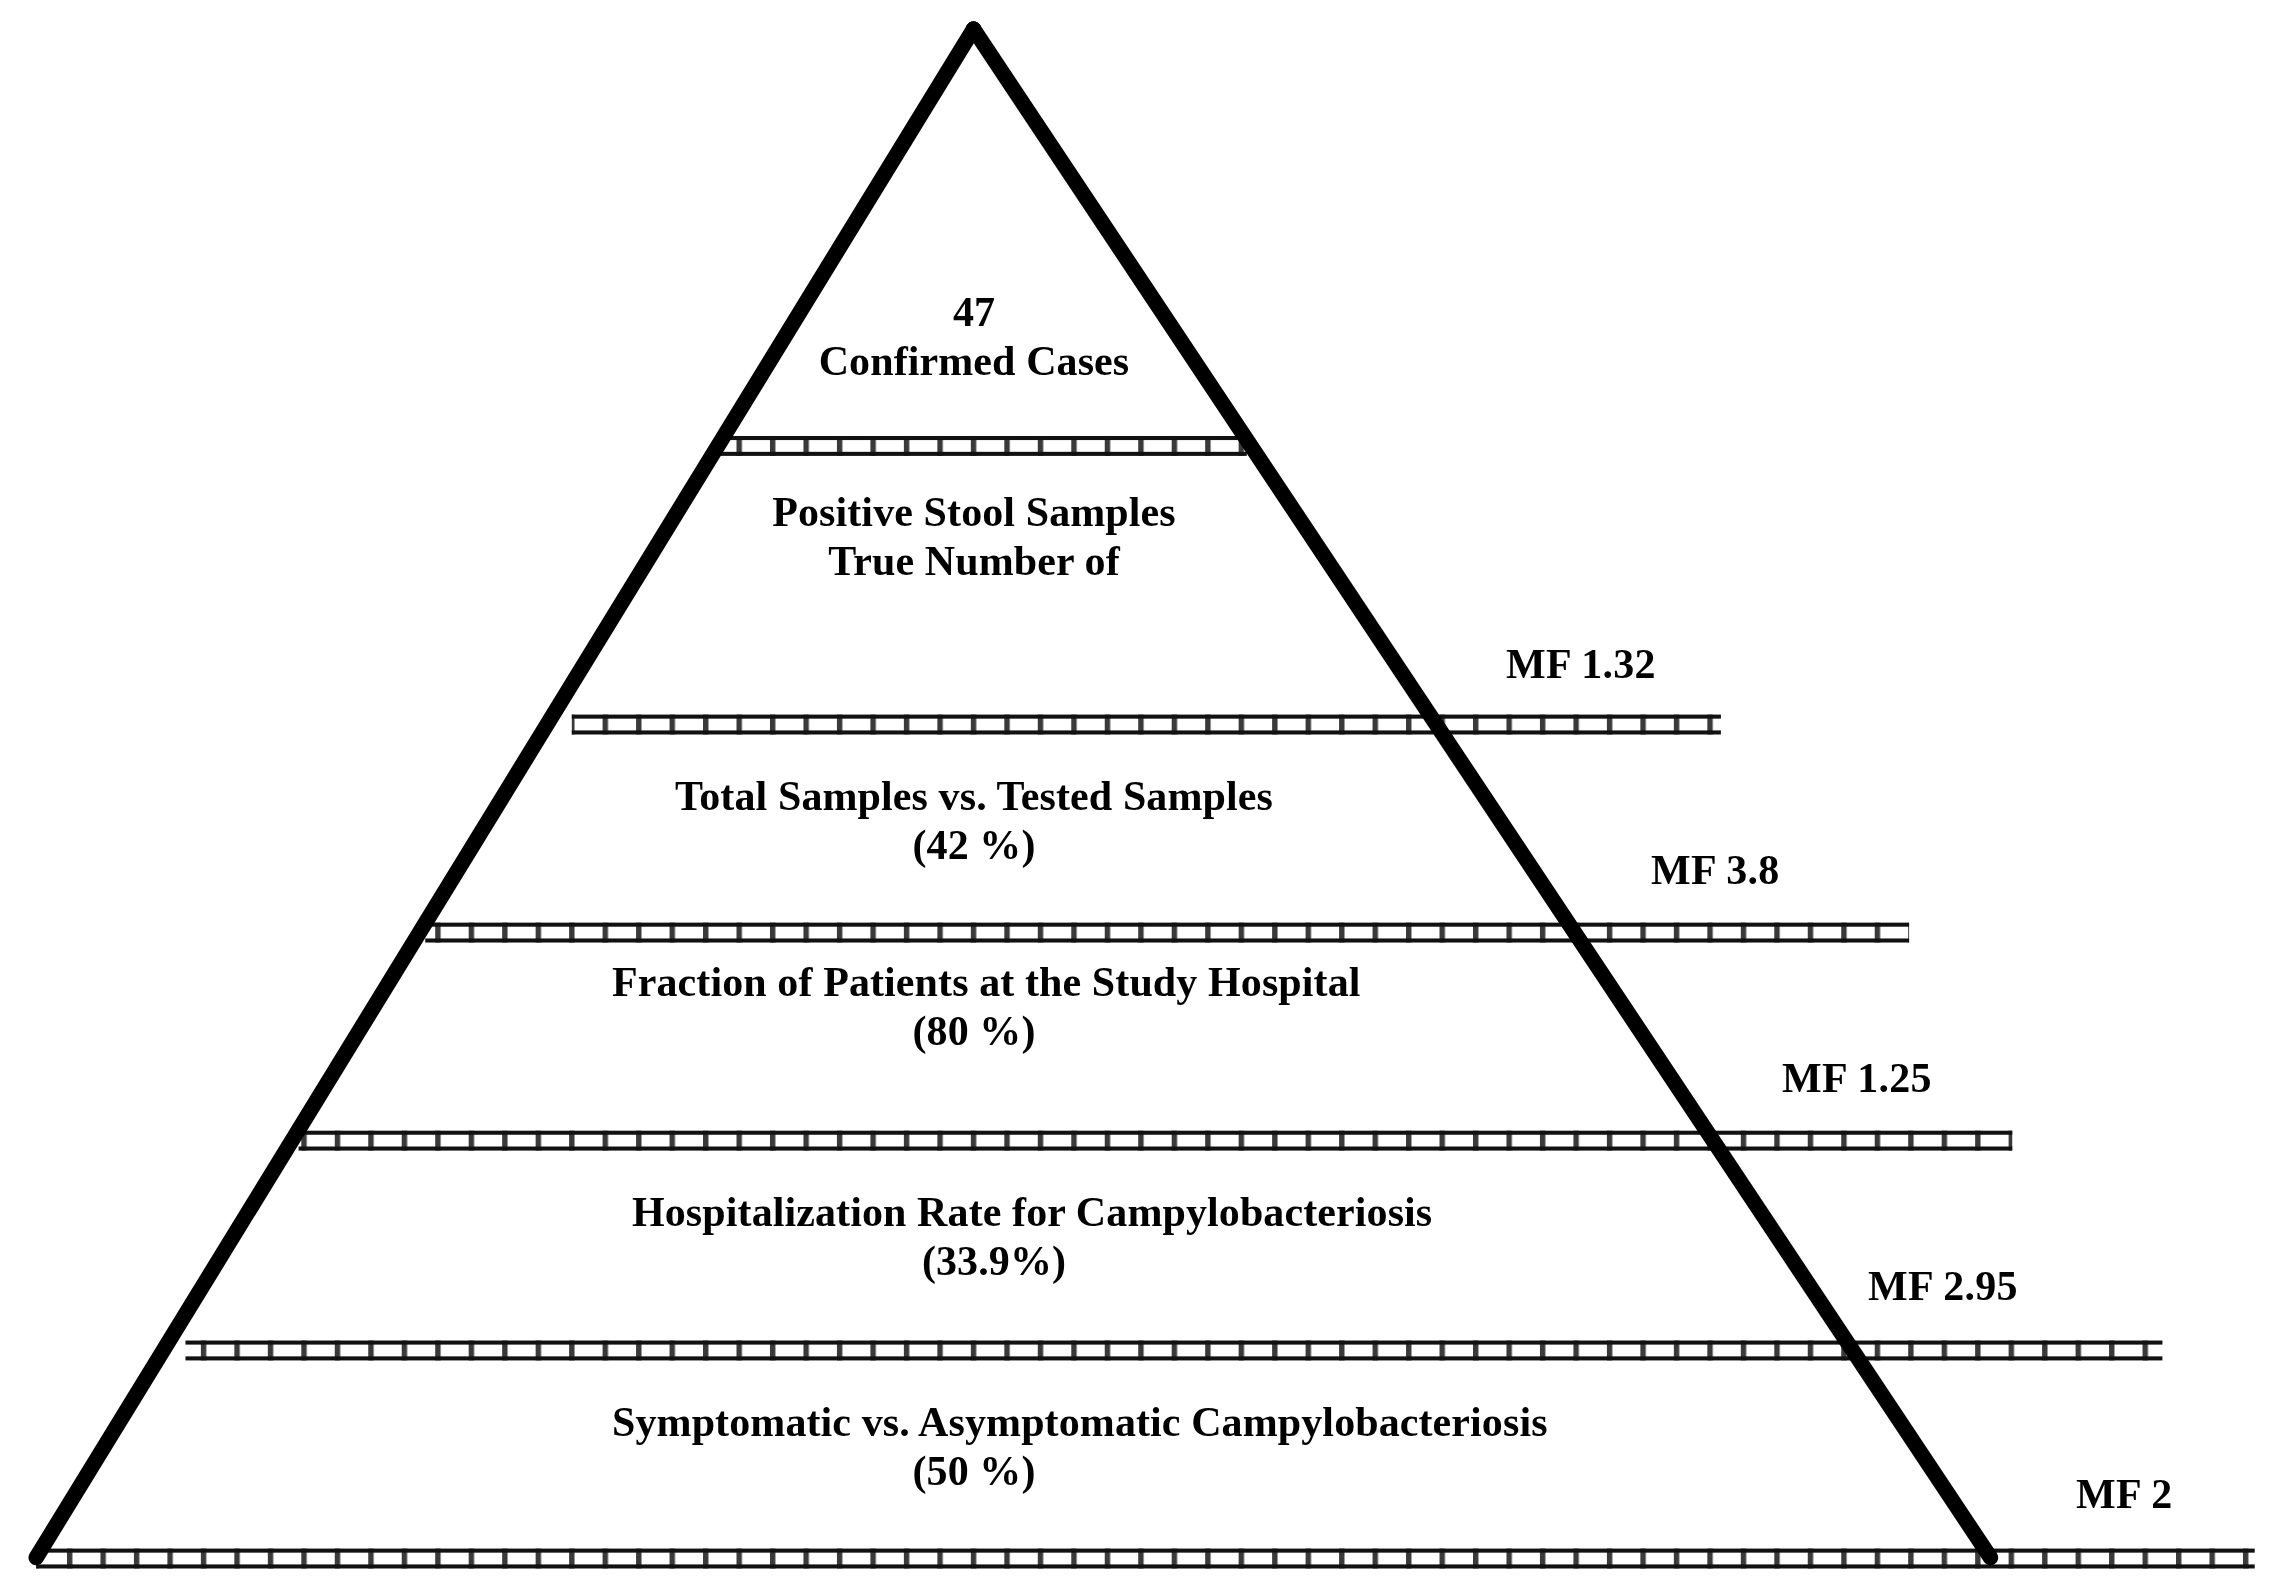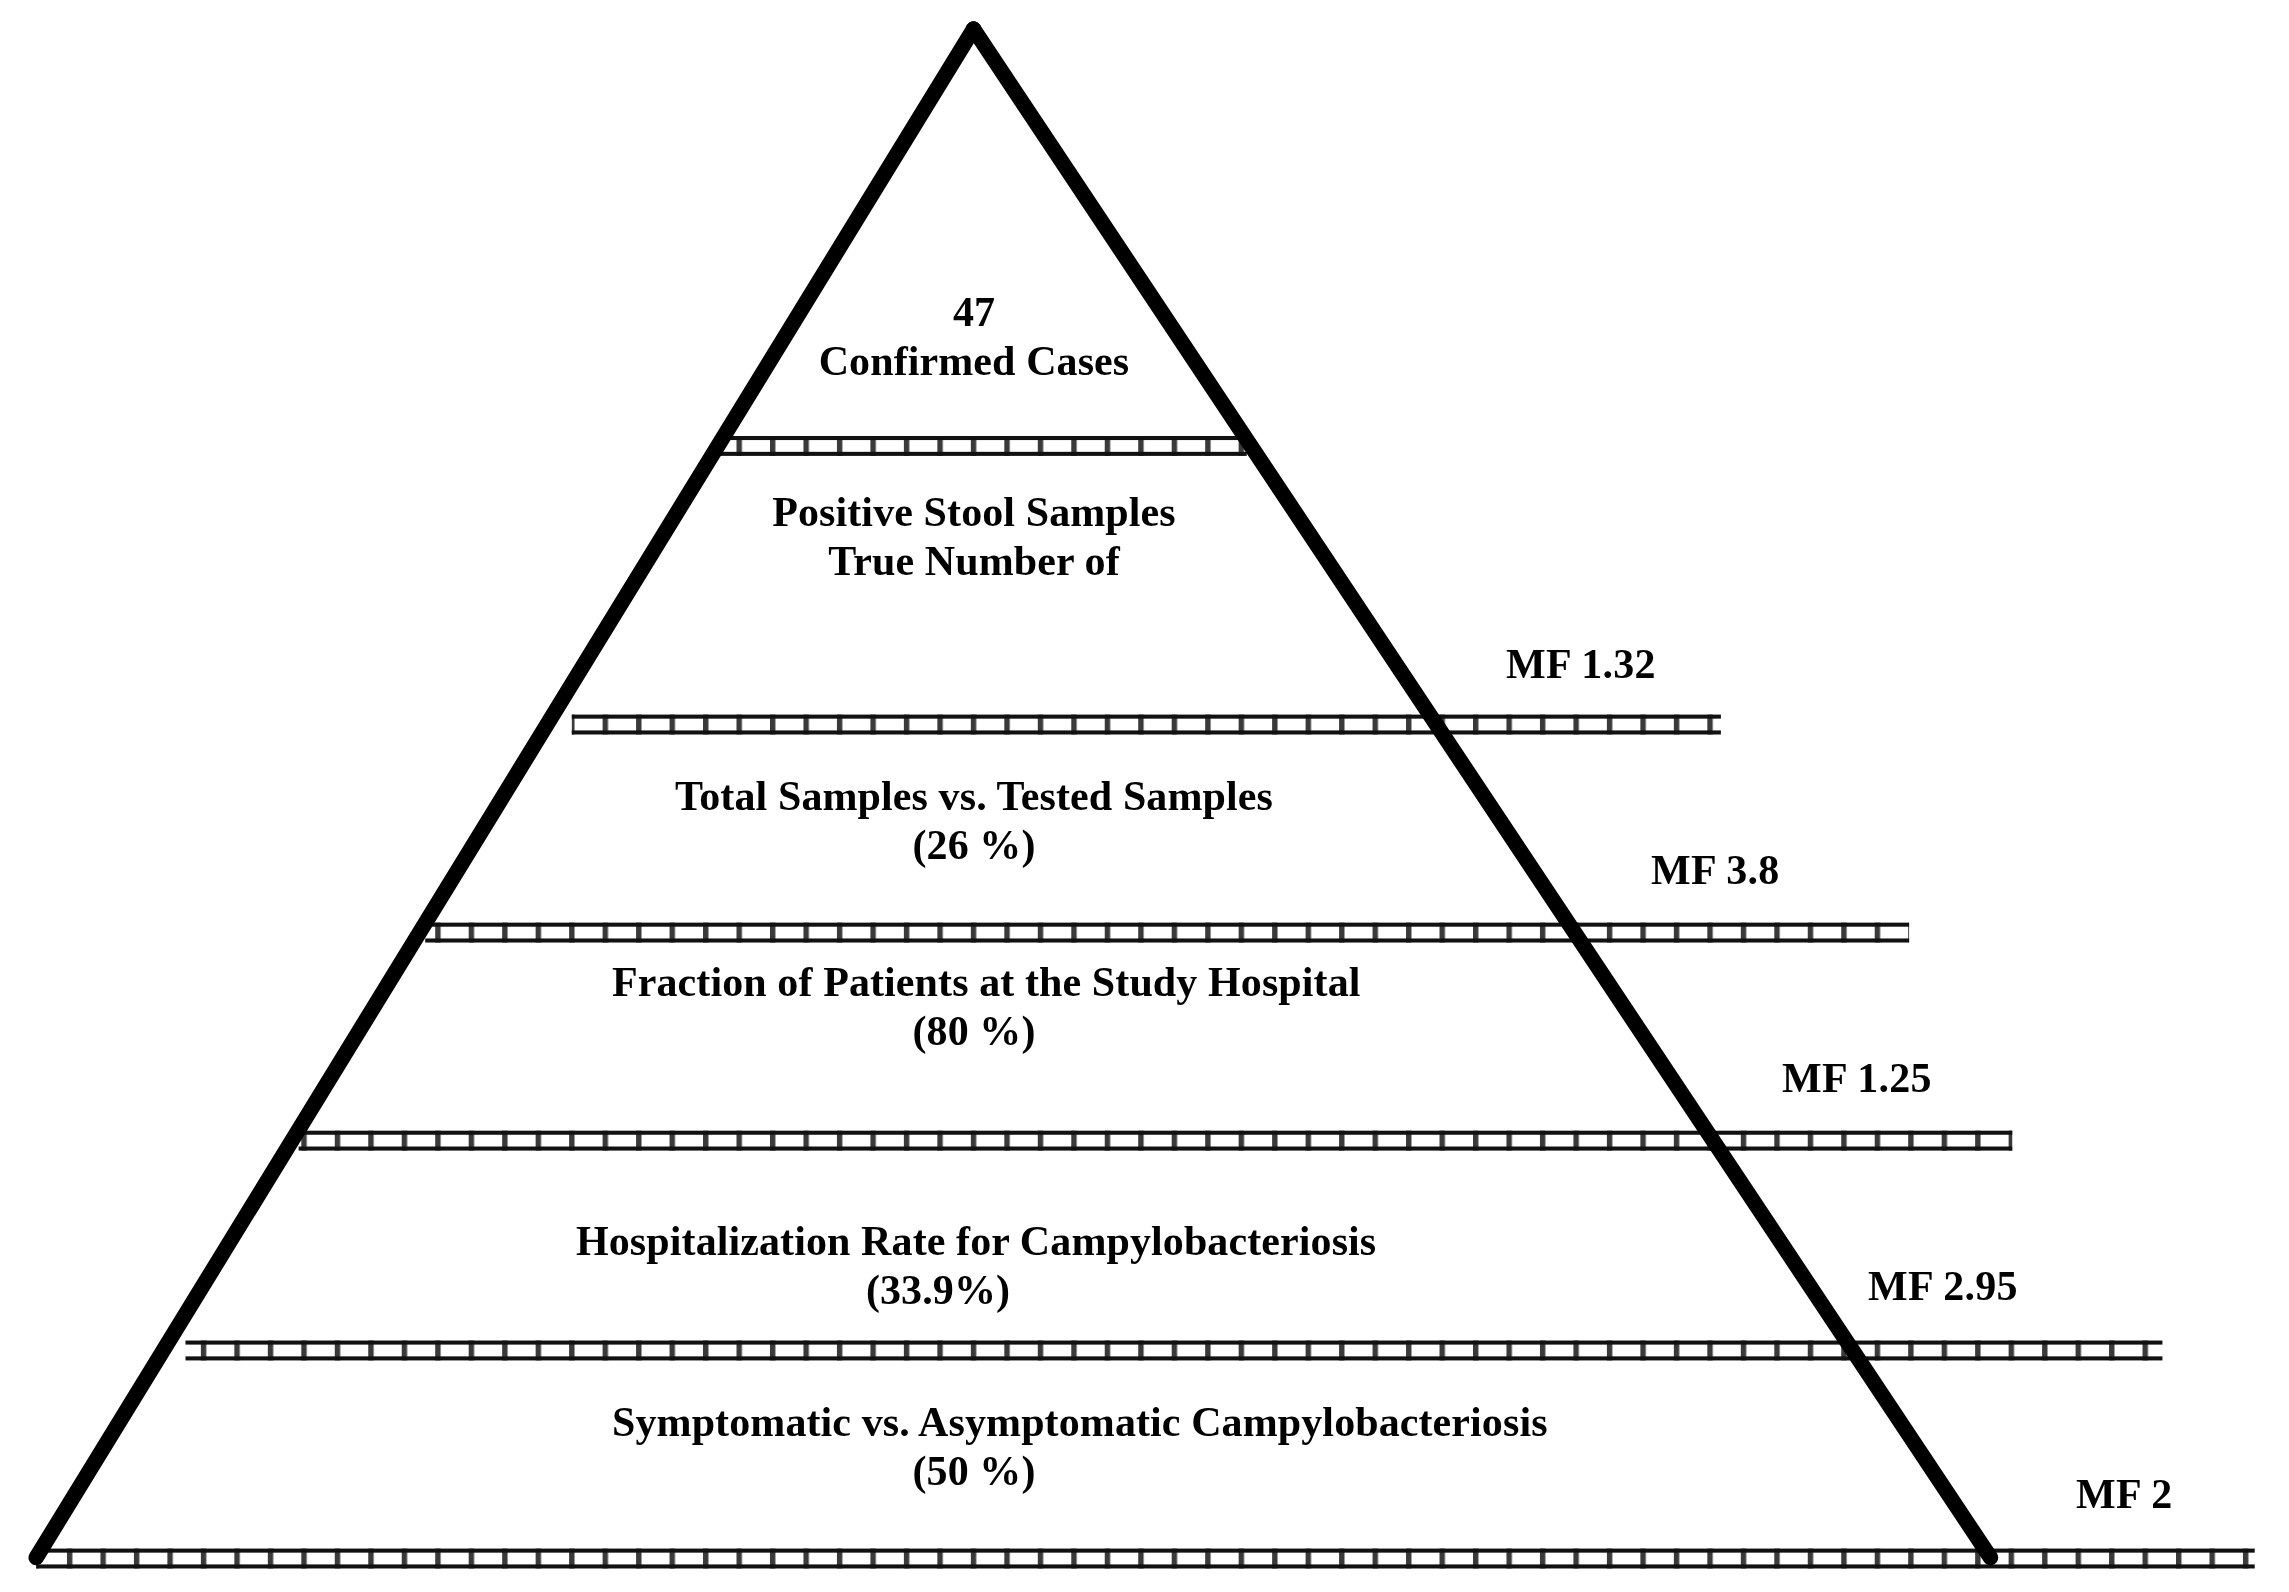--- a/index.html
+++ b/index.html
@@ -107,29 +107,29 @@
     <span class="lbl-line">Confirmed Cases</span>
   </div>
 
   <div class="layer-label" style="left:612px; top:488px; width:724px; font-size:42px;">
     <span class="lbl-line">Positive Stool Samples</span>
     <span class="lbl-line">True Number of</span>
   </div>
 
   <div class="layer-label" style="left:612px; top:772px; width:724px; font-size:42px;">
     <span class="lbl-line">Total Samples vs. Tested Samples</span>
-    <span class="lbl-line">(26 %)</span>
+    <span class="lbl-line">(42 %)</span>
   </div>
 
   <div class="layer-label" style="left:612px; top:958px; width:724px; font-size:42px;">
     <span class="lbl-line">Fraction of Patients at the Study Hospital</span>
     <span class="lbl-line">(80 %)</span>
   </div>
 
-  <div class="layer-label" style="left:576px; top:1188px; width:724px; font-size:42px;margin-top:29px;">
+  <div class="layer-label" style="left:632px; top:1188px; width:724px; font-size:42px;">
     <span class="lbl-line">Hospitalization Rate for Campylobacteriosis</span>
     <span class="lbl-line">(33.9%)</span>
   </div>
 
   <div class="layer-label" style="left:612px; top:1398px; width:724px; font-size:42px;">
     <span class="lbl-line">Symptomatic vs. Asymptomatic Campylobacteriosis</span>
     <span class="lbl-line">(50 %)</span>
   </div>
 
   <div class="mf-label" style="left:1506px; top:640px; font-size:42px;">MF 1.32</div>

